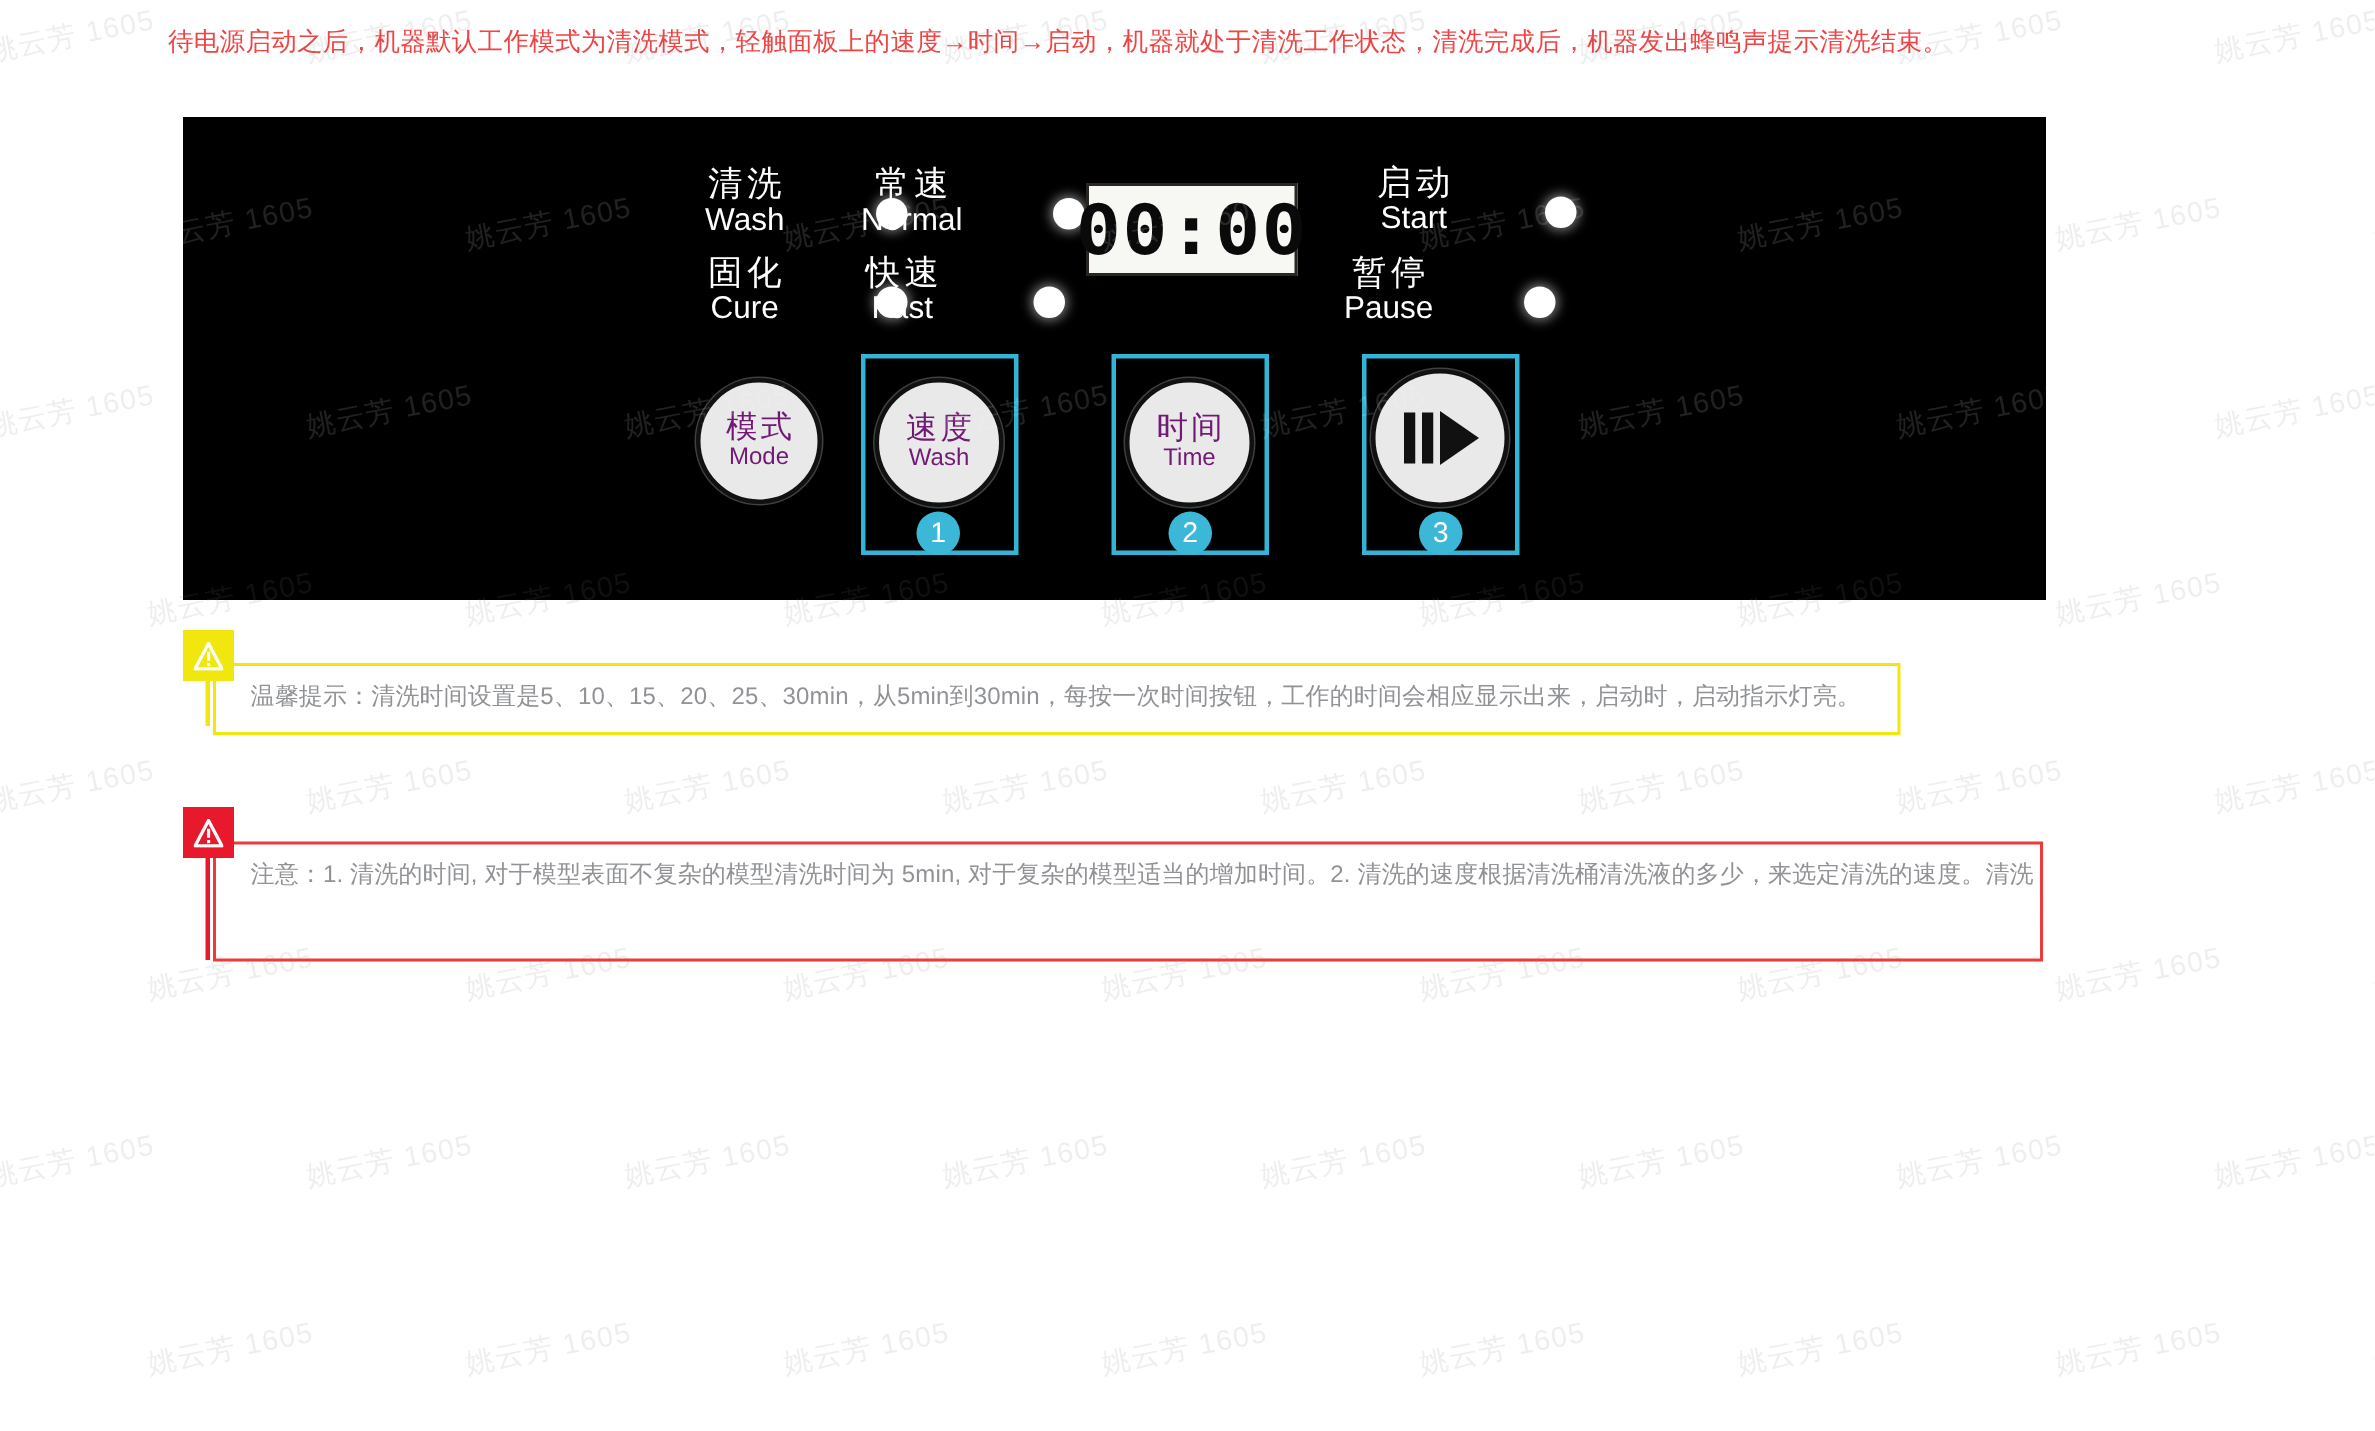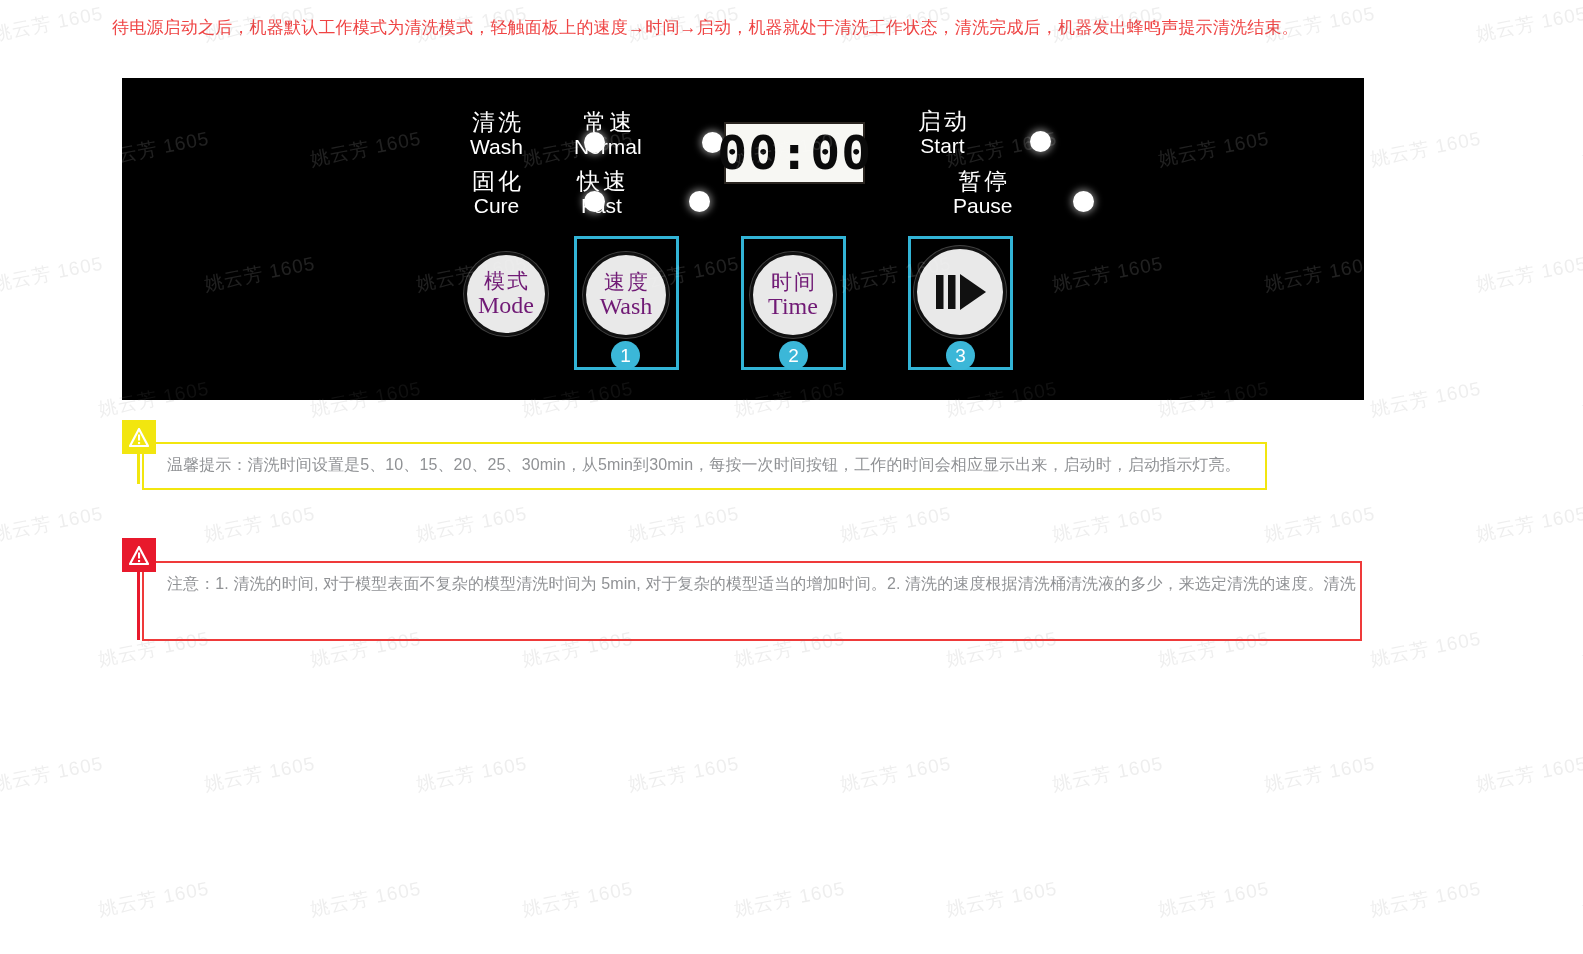--- a/index.html
+++ b/index.html
@@ -128,23 +128,22 @@
     color: #701a75;
     line-height: 1.05;
   }
   .rbtn .b-cn {
     font-size: 21px;
     letter-spacing: 2px;
     text-indent: 2px;
     margin-bottom: 1px;
   }
   .rbtn .b-en {
-    font-size: 24px;
+    font-size: 16px;
     letter-spacing: 0px;
-    font-family: Liberation Serif, serif;
   }
 
   
   .hl-box {
     position: absolute;
     border: 3px solid #32b4d6;
     background: transparent;
   }
   .step-badge {
     position: absolute;
@@ -243,21 +242,21 @@
     </div>
 
     <div class="ind-row" style="left:793px; top:32px;">
       <div class="ind-text">
         <span class="ind-cn">启动</span>
         <span class="ind-en">Start</span>
       </div>
       <span class="led"></span>
     </div>
 
-    <div class="ind-row" style="left:831px; top:92px;">
+    <div class="ind-row" style="left:774px; top:92px;">
       <div class="ind-text">
         <span class="ind-cn">暂停</span>
         <span class="ind-en">Pause</span>
       </div>
       <span class="led"></span>
     </div>
 
     <div class="btn-wrap" style="left:342px; top:174px;">
       <div class="rbtn" style="width:84px; height:84px;">
         <span class="b-cn">模式</span>

